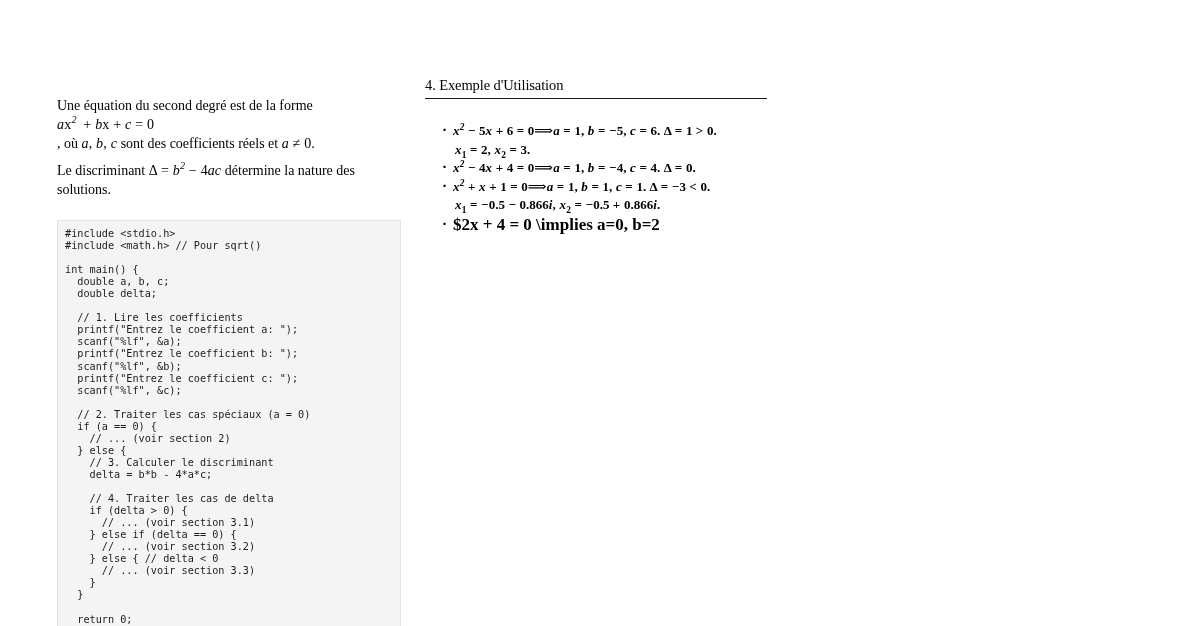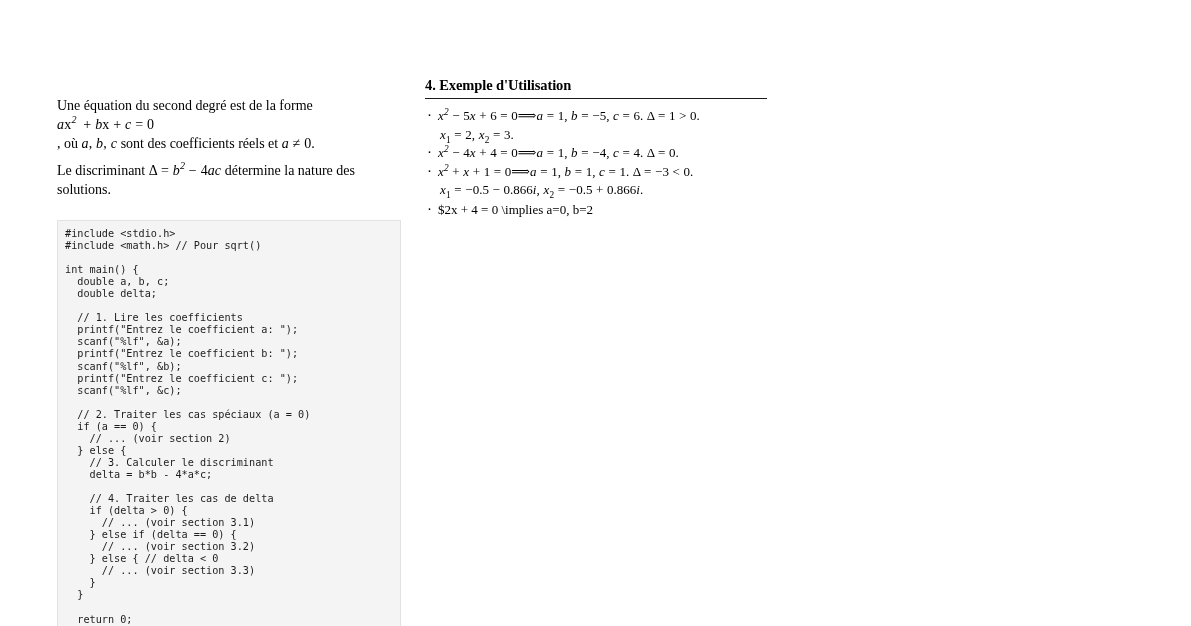--- a/index.html
+++ b/index.html
@@ -39,21 +39,21 @@
     margin: 0 0 0 0;
     padding: 0 0 5px 0;
     line-height: 1.25;
     letter-spacing: -0.1px;
     border-bottom: 2px solid #1a1a1a;
   }
 
   h2.section-title {
     font-family: "Liberation Serif", "DejaVu Serif", serif;
     font-size: 14.5px;
-    font-weight: bold;
+    font-weight: normal;
     margin: 0;
     padding: 0 0 4px 0;
     line-height: 1.25;
     letter-spacing: -0.1px;
     border-bottom: 1.6px solid #1a1a1a;
   }
 
   p.body-text {
     font-size: 14px;
     line-height: 19px;
@@ -109,43 +109,44 @@
     font-size: 10.2px;
     line-height: 12.05px;
     color: #1c1c1c;
     white-space: pre;
     letter-spacing: 0px;
   }
 
   
   ul.example-list {
     list-style: none;
-    margin: 0;
+    margin: 15px;
     padding: 8px 0 0 0;
+    font-weight: bold;
   }
   ul.example-list > li {
     position: relative;
     padding-left: 13px;
     margin: 0 0 0 0;
     font-size: 13px;
     line-height: 18.5px;
   }
   ul.example-list > li::before {
     content: "\00B7";
     position: absolute;
     left: 2px;
     top: -1px;
     font-size: 15px;
     line-height: 18.5px;
     color: #000;
   }
   .eq-line { display: block; }
   .eq-line.second { padding-left: 2px; }
   .raw-latex {
-    font-size: 13px;
+    font-size: 17px;
     font-family: "Liberation Serif", "DejaVu Serif", serif;
   }
 </style>
 </head>
 <body>
 
 <div id="left-column">
 
 
   <p class="body-text" style="margin-top:10px;">

